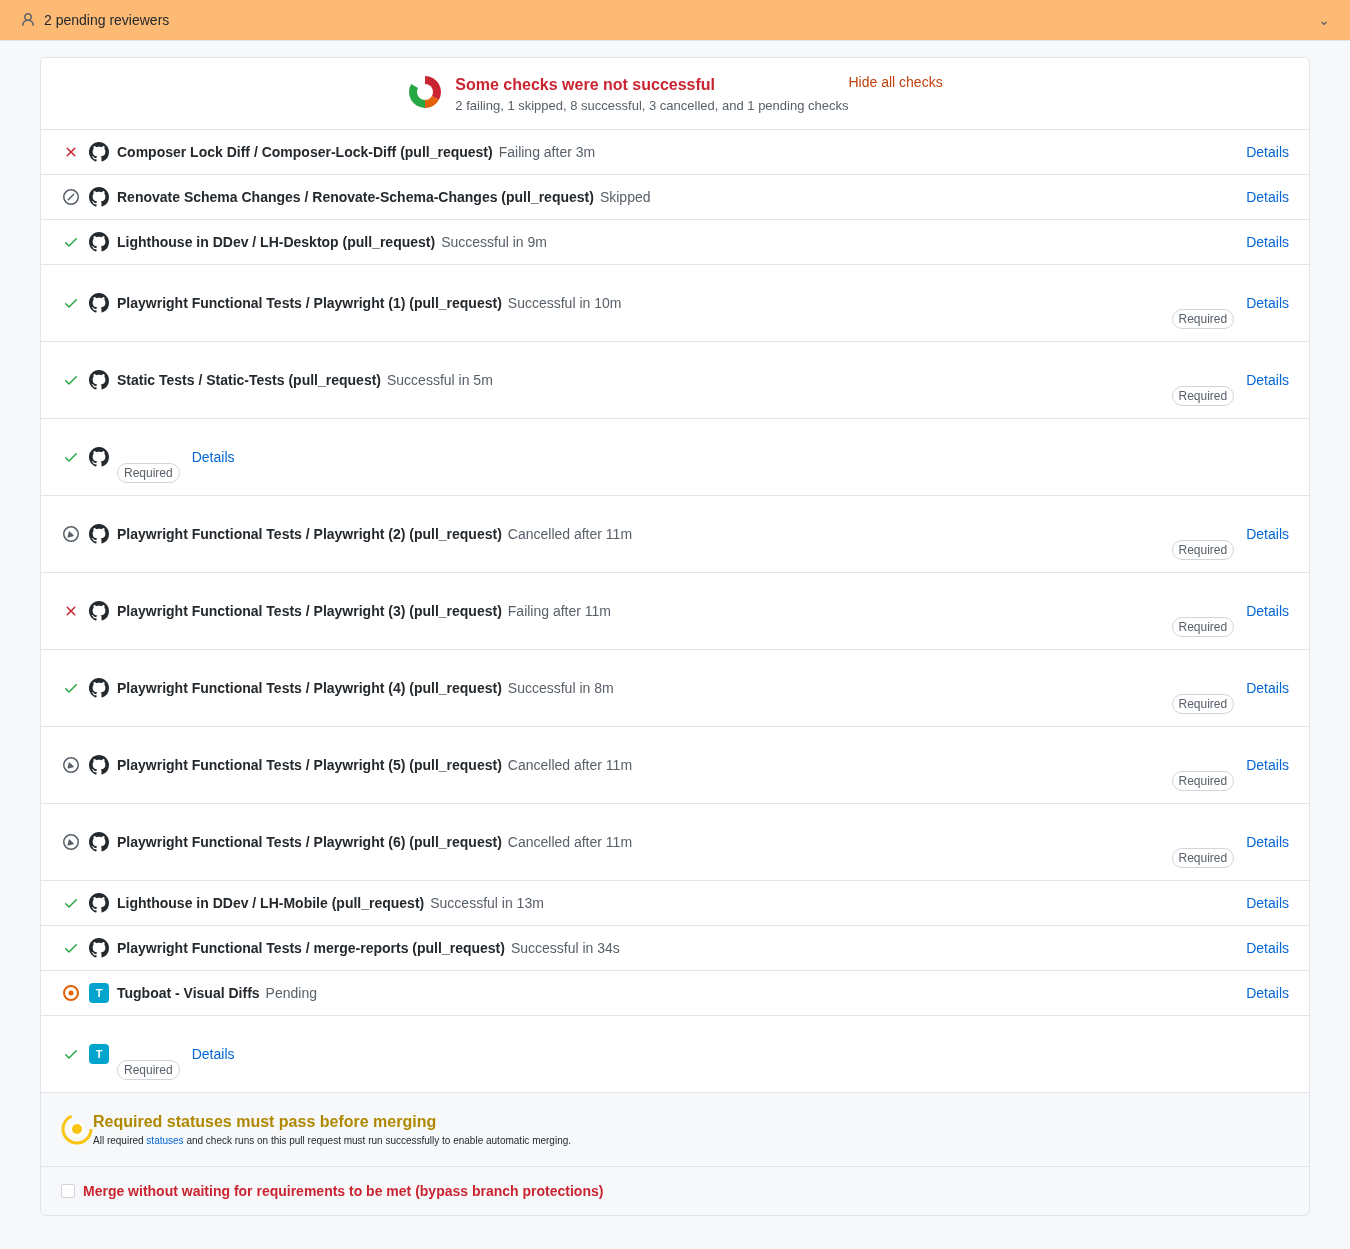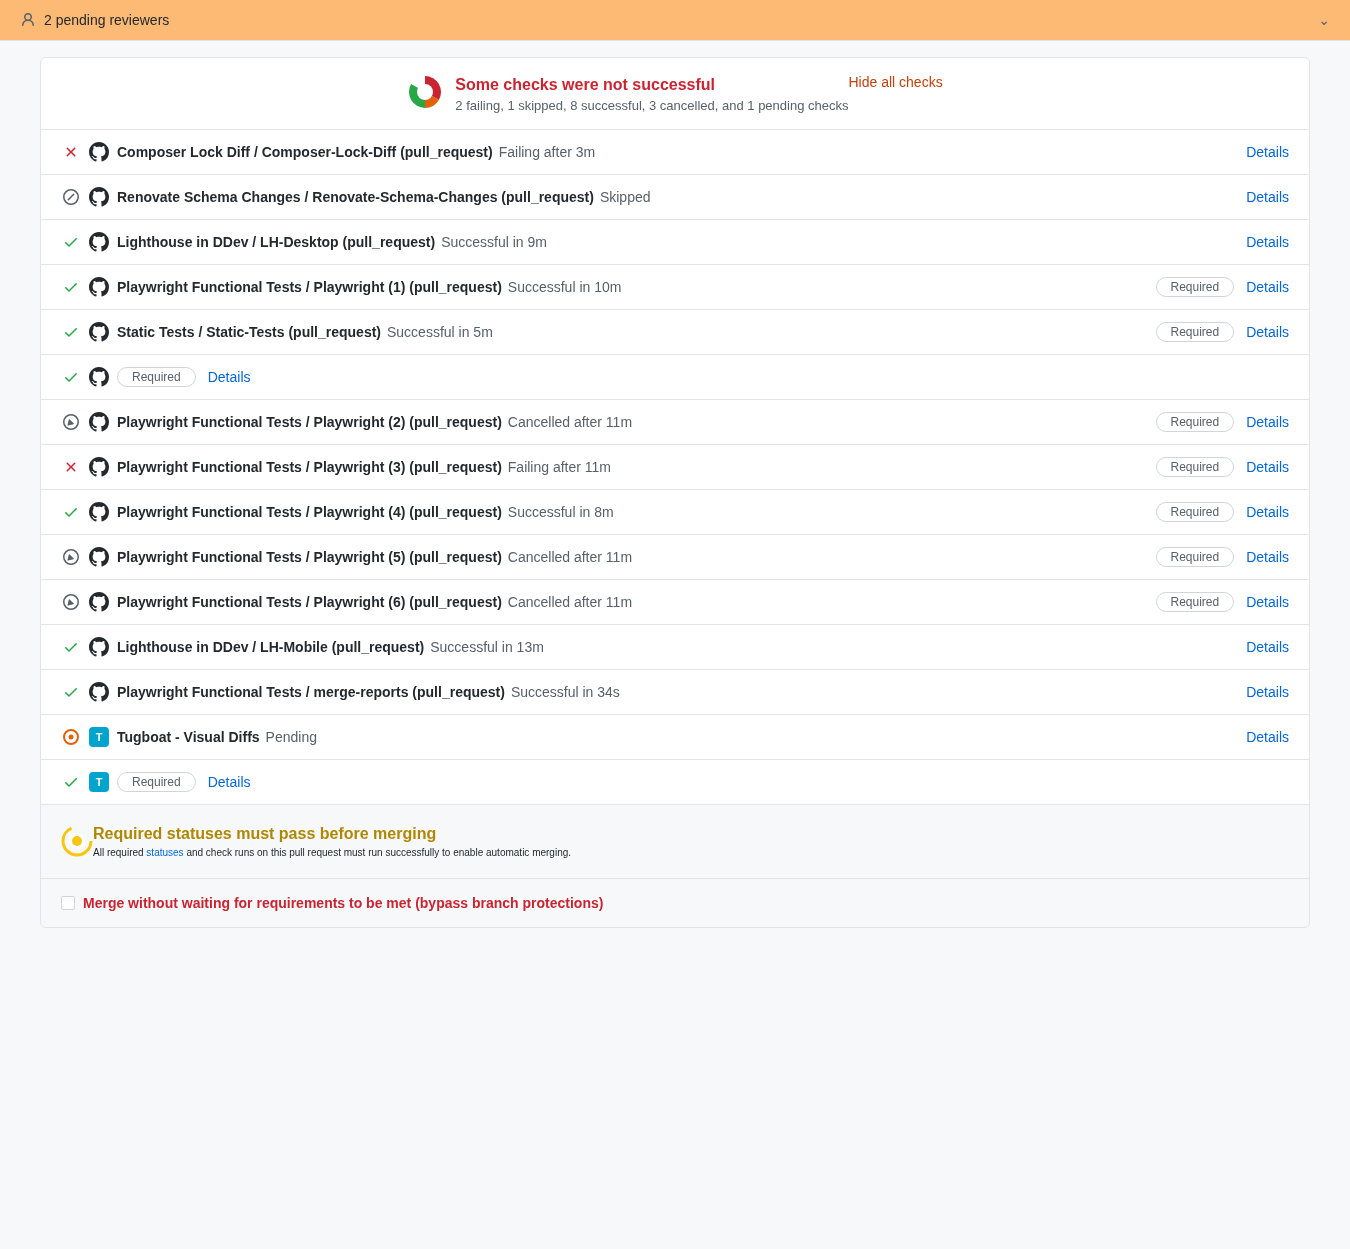--- a/index.html
+++ b/index.html
@@ -127,25 +127,26 @@
     }
     .check-name .check-status-text {
       font-weight: 400;
       color: #586069;
       margin-left: 6px;
     }
 
     .required-badge {
       border: 1px solid #d1d5da;
       border-radius: 20px;
-      padding: 2px 14px;
+      padding: 2px 6px;
       font-size: 12px;
       color: #586069;
       margin-right: 12px;
       white-space: nowrap;
+      margin-top: 32px;
     }
 
     .details-link {
       color: #0366d6;
       text-decoration: none;
       font-size: 14px;
       white-space: nowrap;
       cursor: pointer;
     }
 

